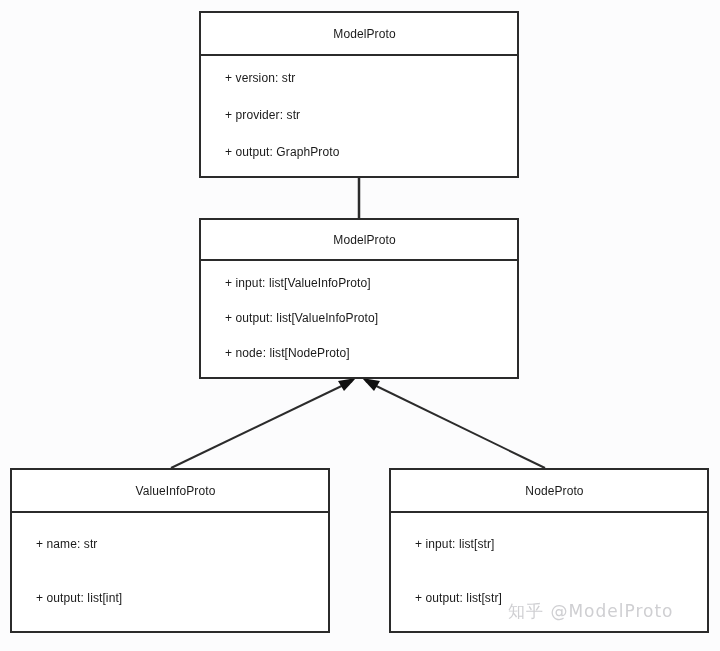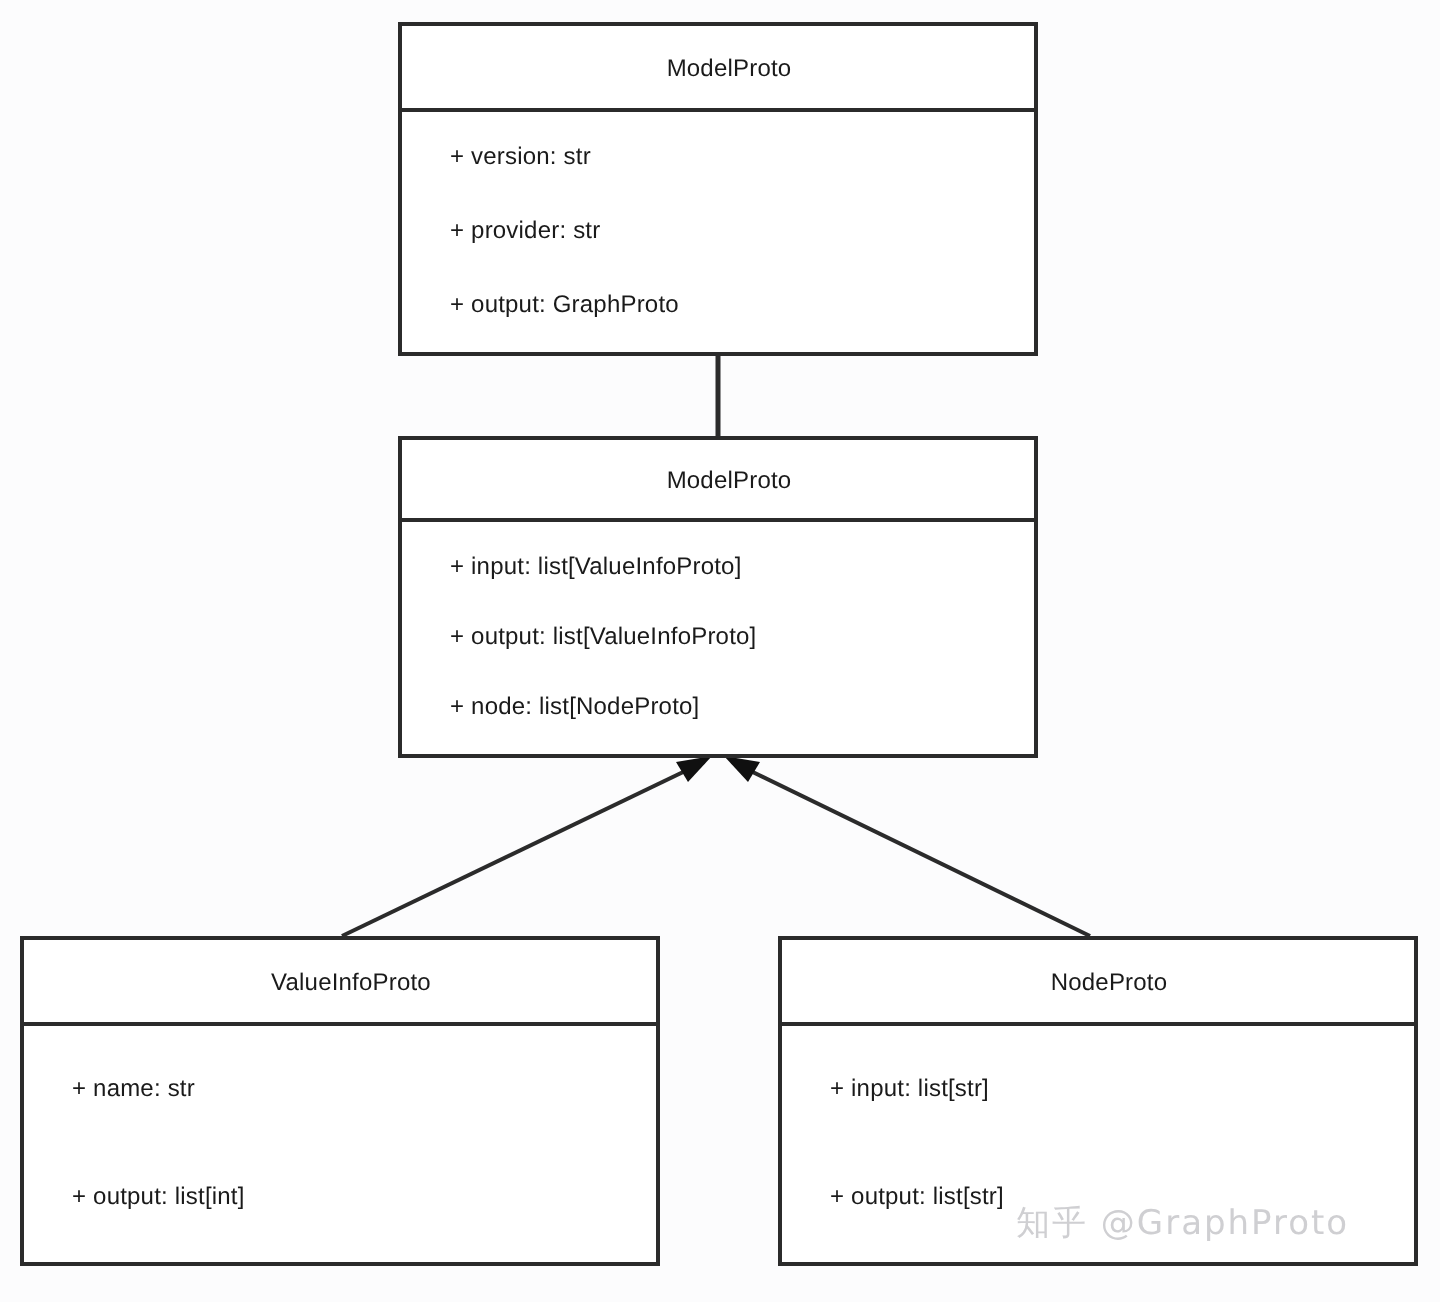--- a/index.html
+++ b/index.html
@@ -129,15 +129,15 @@
   </div>
 
   <div class="uml-class" id="box-node">
     <div class="uml-title">NodeProto</div>
     <div class="uml-attrs">
       <div class="uml-attr">+ input: list[str]</div>
       <div class="uml-attr">+ output: list[str]</div>
     </div>
   </div>
 
-  <div class="watermark">知乎 @GraphProto</div>
+  <div class="watermark">知乎 @ModelProto</div>
 
 </div>
 
 </body></html>

